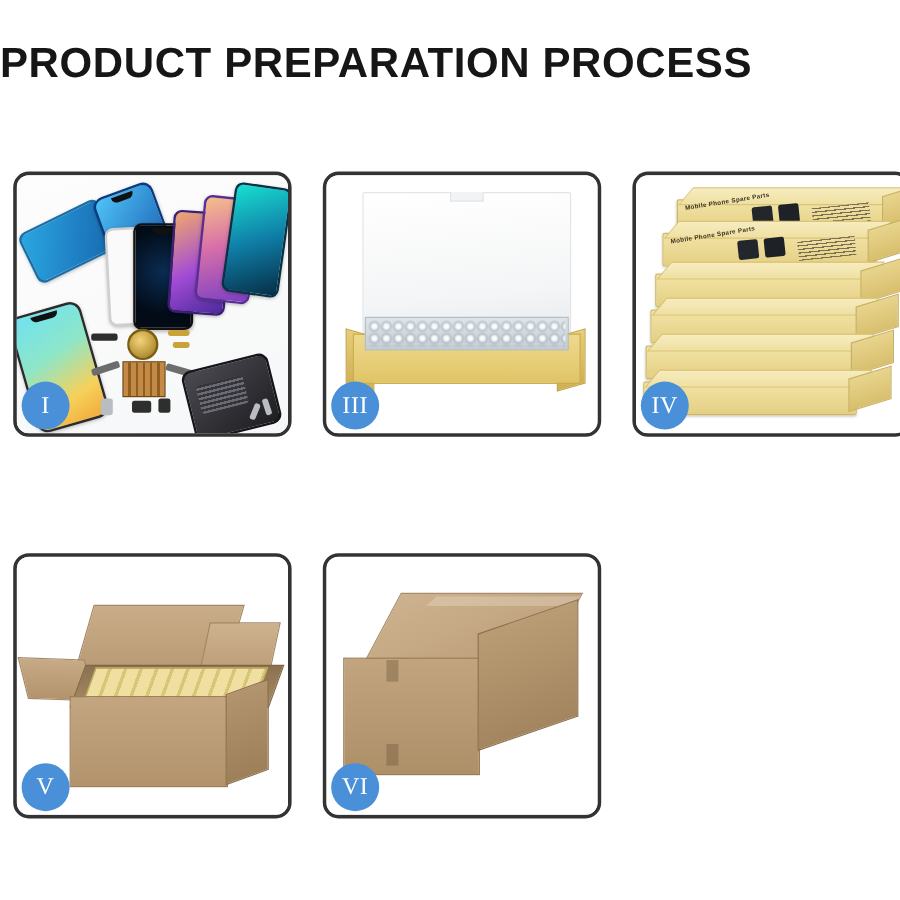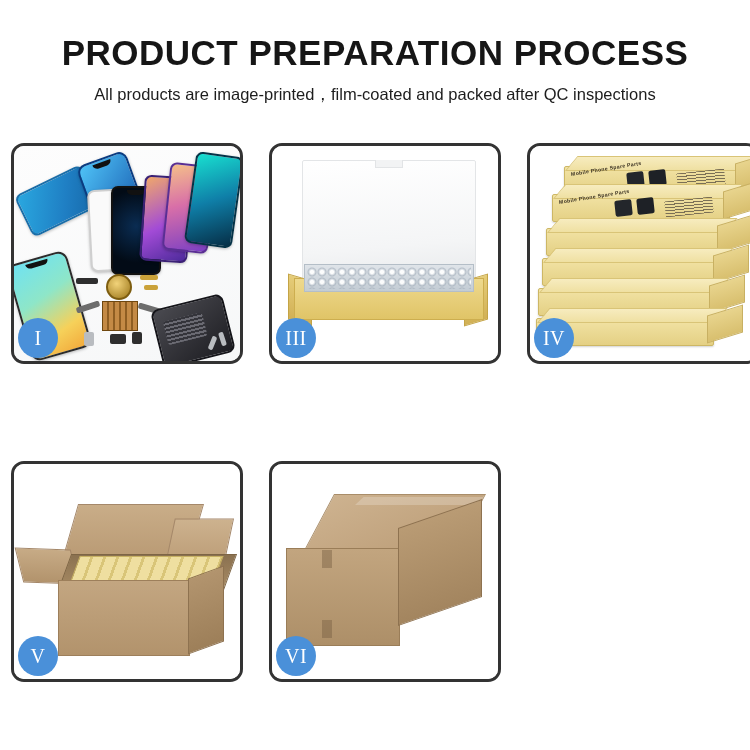--- a/index.html
+++ b/index.html
@@ -5,21 +5,21 @@
   html,body{margin:0;padding:0;}
   body{
     width:750px;height:750px;
     background:#ffffff;
     font-family:"Liberation Sans", sans-serif;
     overflow:hidden;
   }
   .page{position:relative;width:750px;height:750px;}
 
   
-  .header{position:absolute;left:0;top:0;width:750px;text-align:center;}
+  .header{position:absolute;left:0;top:0;width:750px;text-align:left;}
   .title{
     margin:0;padding-top:33px;
     font-size:35px;line-height:40px;
     font-weight:700;letter-spacing:.5px;
     color:#161616;white-space:nowrap;
   }
   .subtitle{
     margin:0;padding-top:11px;
     font-size:16.5px;line-height:20px;
     font-weight:400;color:#1d1d1d;white-space:nowrap;
@@ -215,21 +215,20 @@
   .c6-tapeA{position:absolute;left:36px;top:56px;width:10px;height:18px;background:rgba(120,96,66,.45);}
   .c6-tapeB{position:absolute;left:36px;top:126px;width:10px;height:18px;background:rgba(120,96,66,.45);}
 </style>
 </head>
 <body>
 
 <div class="page">
 
   <div class="header">
     <h1 class="title">PRODUCT PREPARATION PROCESS</h1>
-    <p class="subtitle">All products are image-printed，film-coated and packed after QC inspections</p>
   </div>
 
   <div class="grid">
 
     <div class="panel p1">
       <div class="stage">
         <div class="ph ph1"></div>
         <div class="ph ph2">
             <span class="notch"></span>
           </div>

